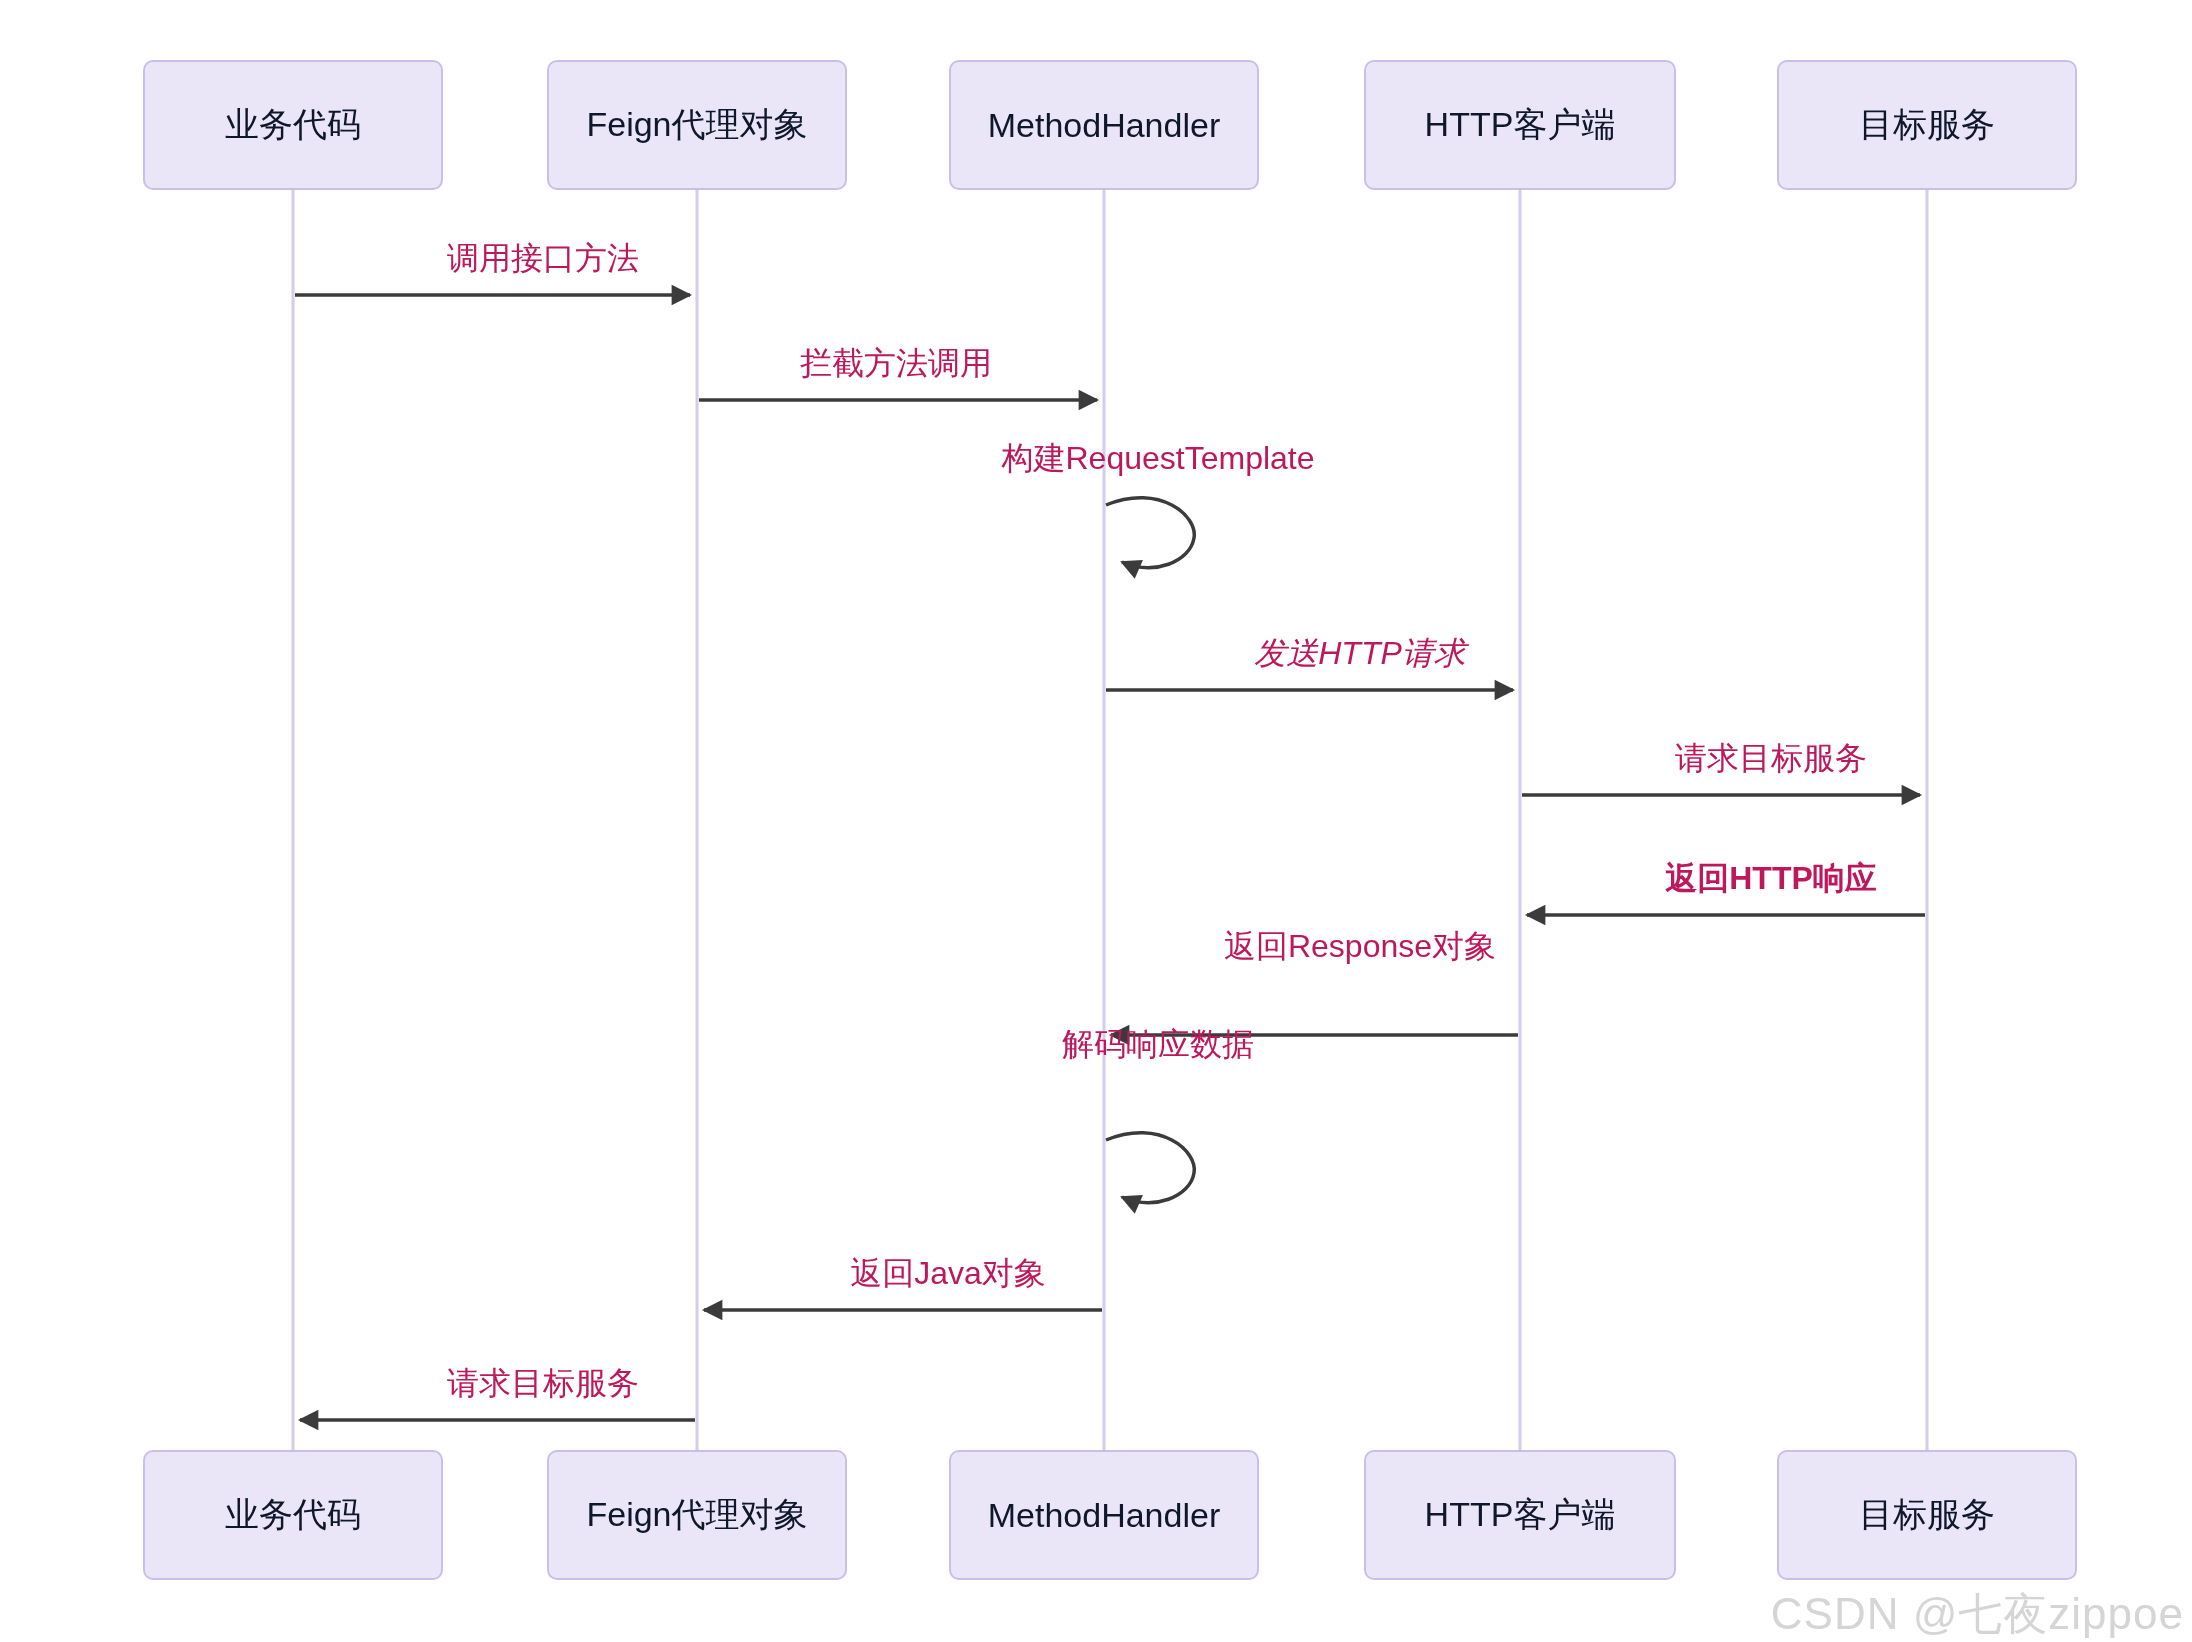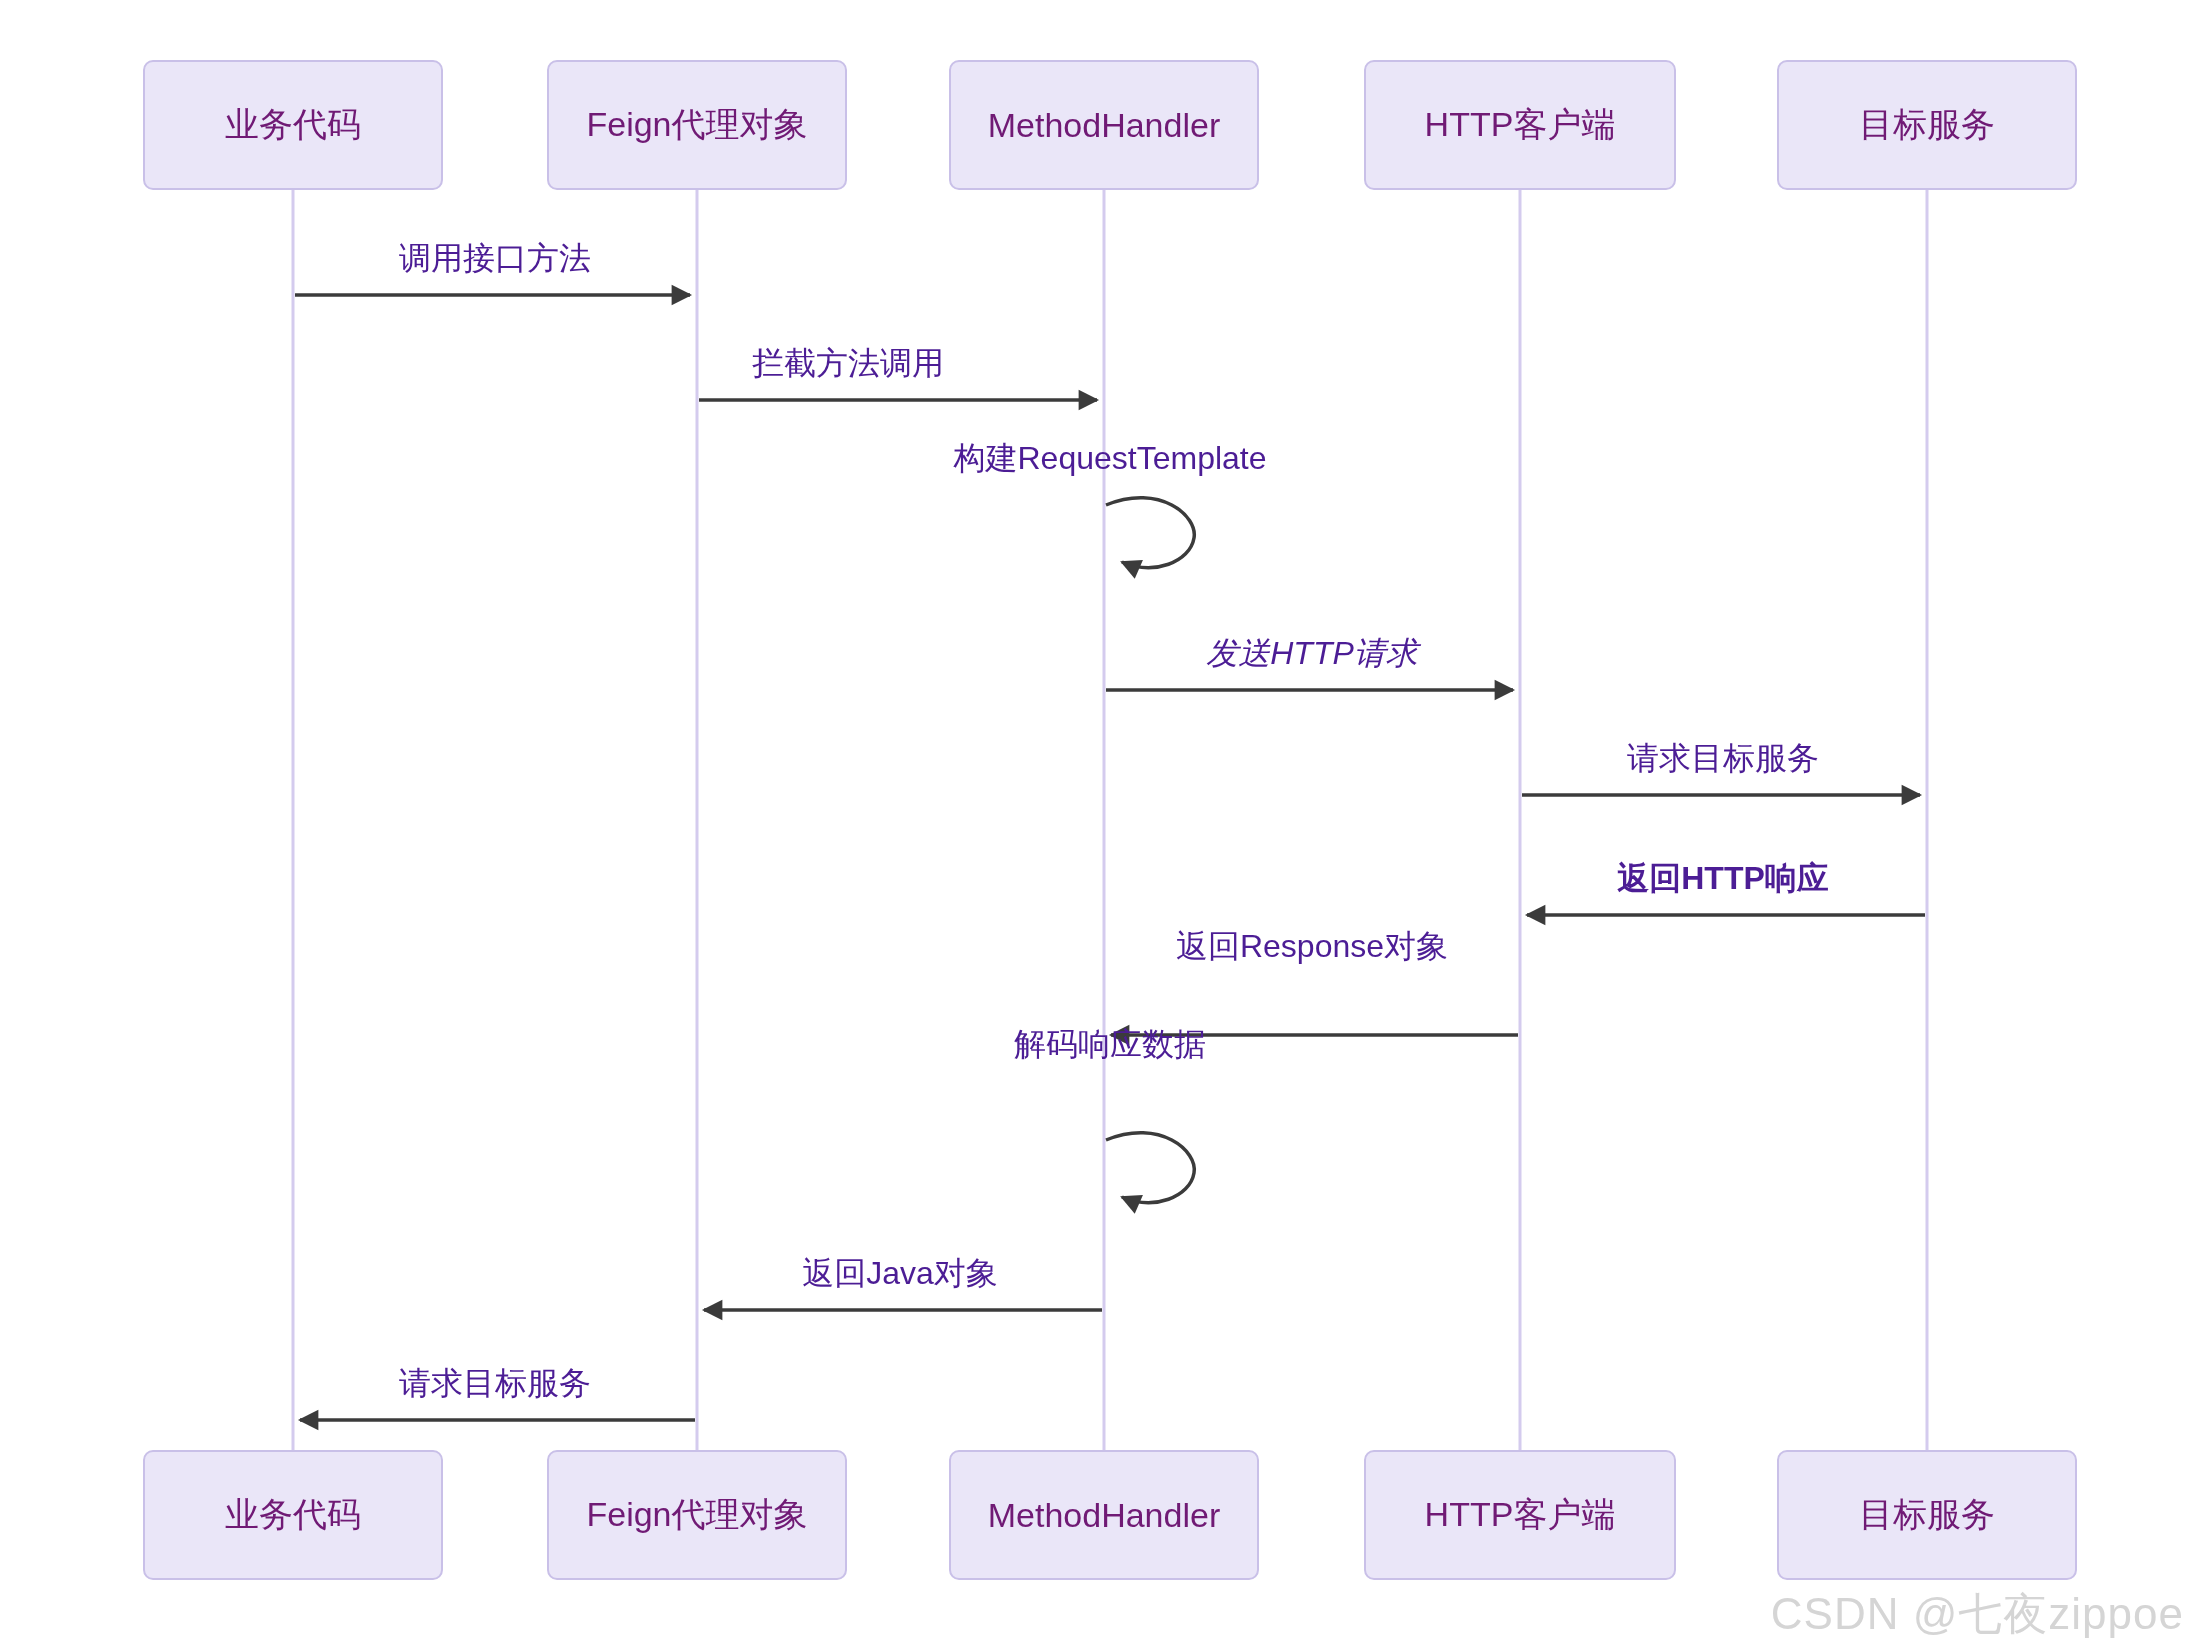--- a/index.html
+++ b/index.html
@@ -21,36 +21,37 @@
     background: #eae6f8;
     border: 2px solid #c9c0e8;
     border-radius: 10px;
     display: flex;
     align-items: center;
     justify-content: center;
     box-sizing: border-box;
   }
   .actor-box .actor-label {
     font-size: 34px;
-    color: #701a75;
+    color: #0f172a;
     white-space: nowrap;
   }
   .svg-layer {
     position: absolute;
     left: 0;
     top: 0;
     pointer-events: none;
   }
   .msg-label {
     position: absolute;
     transform: translateX(-50%);
     font-size: 32px;
     line-height: 40px;
-    color: #4c1d95;
+    color: #be185d;
     white-space: nowrap;
+    margin-left: 48px;
   }
   .watermark {
     position: absolute;
     right: 8px;
     top: 1585px;
     font-size: 44px;
     color: #d5d5d5;
     letter-spacing: 1px;
     white-space: nowrap;
   }

